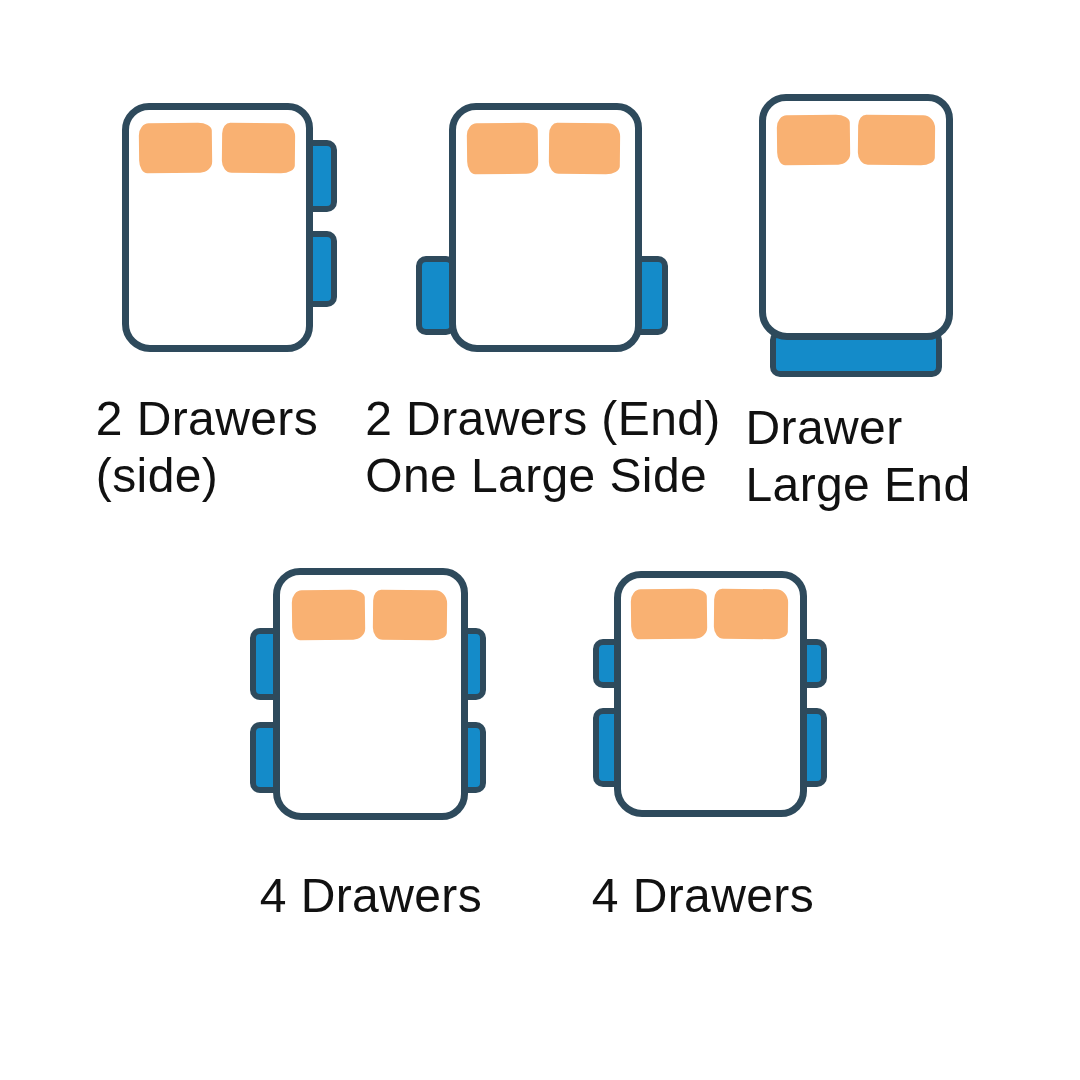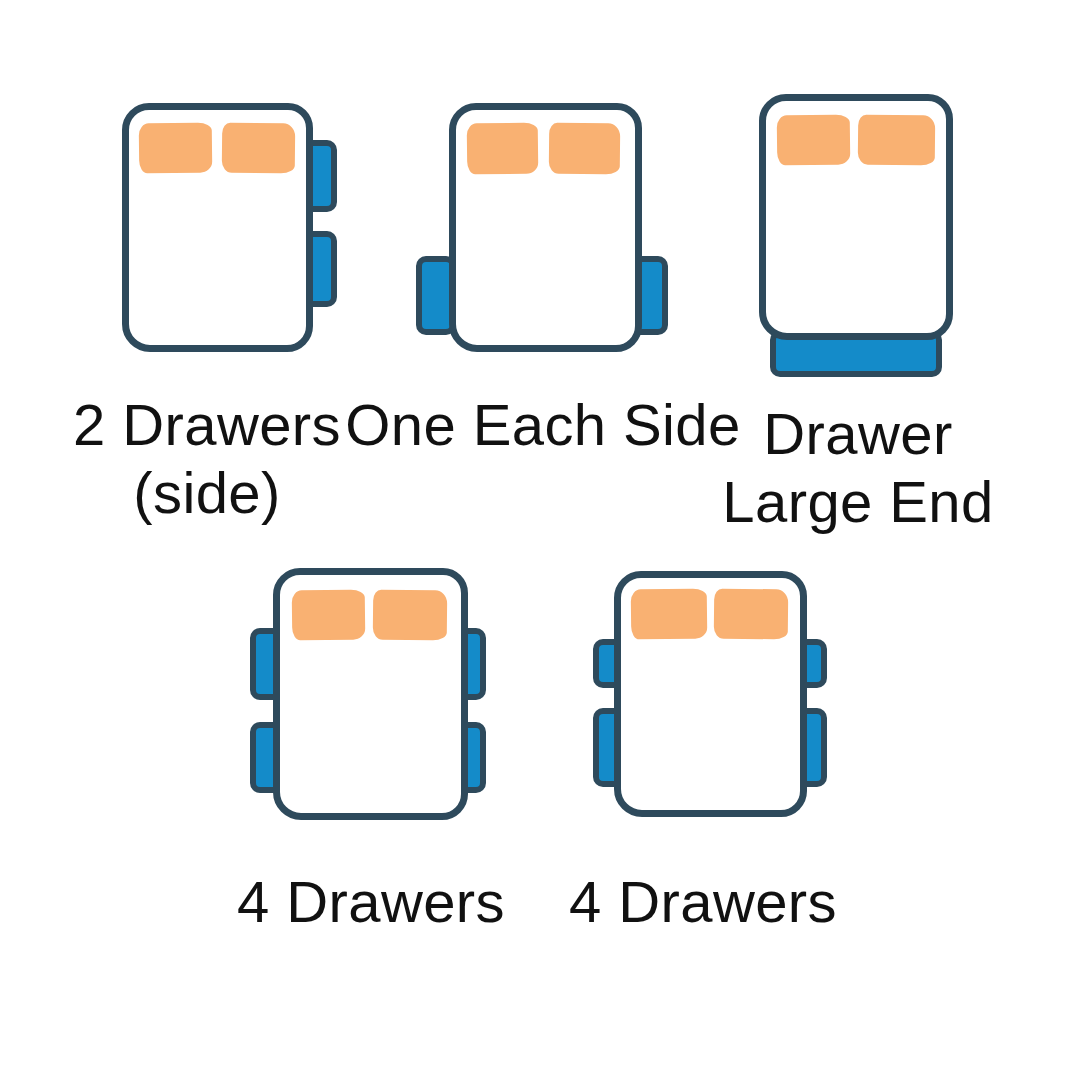--- a/index.html
+++ b/index.html
@@ -36,22 +36,21 @@
     position: absolute;
     box-sizing: border-box;
     background: var(--drawer, #148BC9);
     border: 6px solid var(--outline, #2E4A5C);
     border-radius: 10px;
     z-index: 1;
   }
   .bed-label {
     position: absolute;
     transform: translateX(-50%);
-    text-align: center;
-    font-size: 58px;
+    font-size: 48px;
     line-height: 1.18;
     font-weight: 400;
     letter-spacing: 0.4px;
     color: var(--label, #111111);
     white-space: nowrap;
     z-index: 4;
   }
   .bed-label .label-line { display: block; }
 </style>
 </head>
@@ -69,21 +68,22 @@
         <span class="label-line">(side)</span>
       </div>
     </div>
     <div class="bed-group">
       <div class="drawer" style="left: 416px; top: 256px; width: 40px; height: 79px;"></div>
       <div class="drawer" style="left: 628px; top: 256px; width: 40px; height: 79px;"></div>
       <div class="bed" style="left: 449px; top: 103px; width: 193px; height: 249px;"></div>
       <div class="pillow tilt-a" style="left: 467px; top: 123px; width: 71px; height: 51px;"></div>
       <div class="pillow tilt-b" style="left: 549px; top: 123px; width: 71px; height: 51px;"></div>
       <div class="bed-label" style="left: 543px; top: 391px;">
-        <span class="label-line">One Each Side</span>
+        <span class="label-line">2 Drawers (End)</span>
+        <span class="label-line">One Large Side</span>
       </div>
     </div>
     <div class="bed-group">
       <div class="drawer" style="left: 770px; top: 330px; width: 172px; height: 47px;"></div>
       <div class="bed" style="left: 759px; top: 94px; width: 194px; height: 246px;"></div>
       <div class="pillow tilt-a" style="left: 777px; top: 115px; width: 73px; height: 50px;"></div>
       <div class="pillow tilt-b" style="left: 858px; top: 115px; width: 77px; height: 50px;"></div>
       <div class="bed-label" style="left: 858px; top: 400px;">
         <span class="label-line">Drawer</span>
         <span class="label-line">Large End</span>

